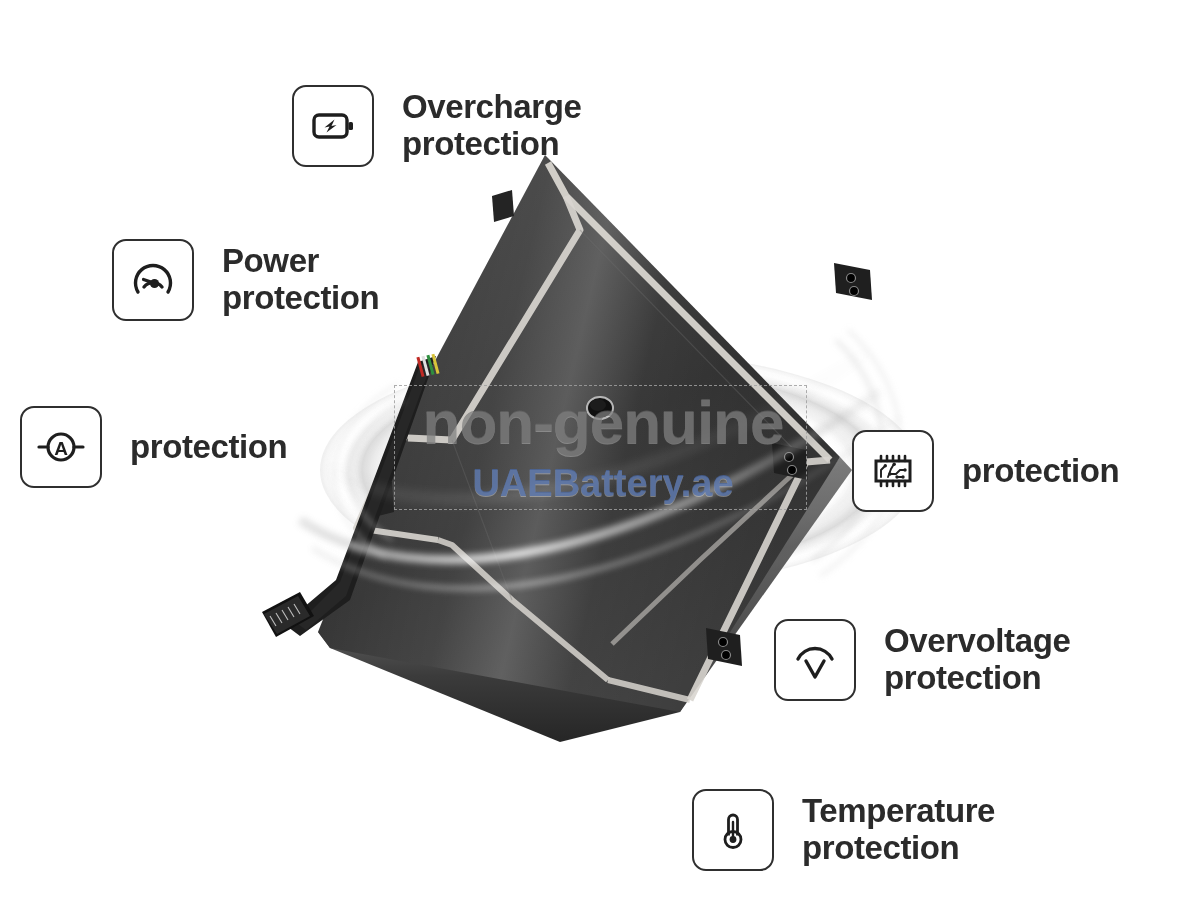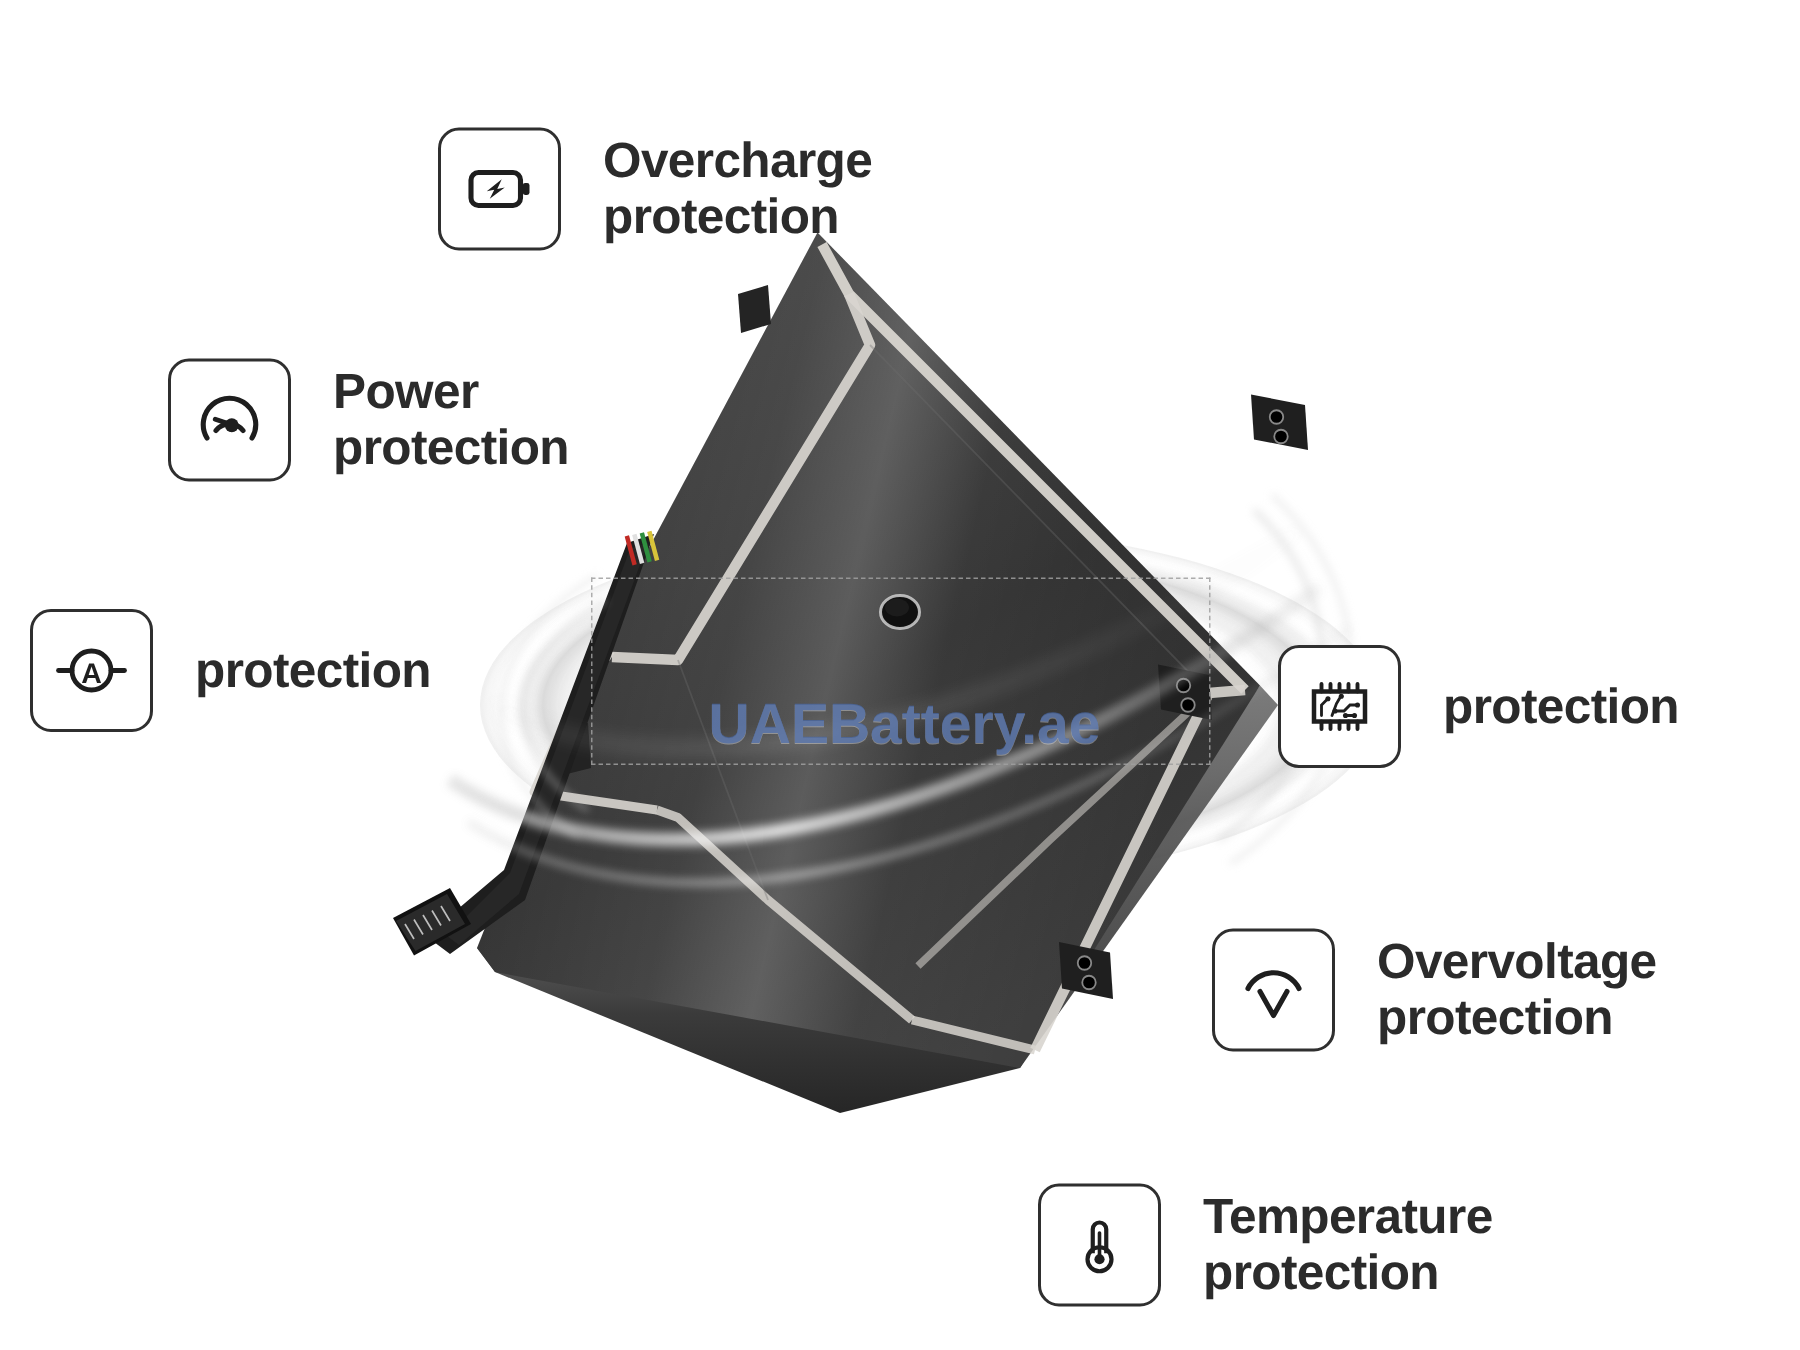--- a/index.html
+++ b/index.html
@@ -26,21 +26,21 @@
     font-size:33px;line-height:1.12;font-weight:bold;
     color:#2b2b2b;letter-spacing:-0.4px;white-space:pre-line;
   }
   .feature-label .l2{display:block;}
 
   
   #f-overcharge{left:292px;top:52px;}
   #f-power{left:112px;top:206px;}
   #f-overcurrent{left:20px;top:392px;}
   #f-shortcircuit{left:852px;top:416px;}
-  #f-overvoltage{left:774px;top:586px;margin-left:34px;}
+  #f-overvoltage{left:774px;top:586px;}
   #f-temperature{left:692px;top:756px;}
 
   
   #product{position:absolute;left:0;top:0;width:1200px;height:900px;pointer-events:none;}
 
   
   #wm-box{
     position:absolute;left:394px;top:385px;width:413px;height:125px;
     border:1px dashed rgba(160,160,160,.85);
     box-sizing:border-box;
@@ -212,20 +212,21 @@
       <path d="M836,340 C900,400 900,500 812,560" stroke="#c9c9c9" stroke-width="3" filter="url(#soft)"></path>
       <path d="M848,330 C922,398 922,508 820,576" stroke="#d6d6d6" stroke-width="2.5" filter="url(#soft)"></path>
     </g>
     <g fill="none" opacity="0.5">
       <path d="M404,400 C336,438 330,500 392,540" stroke="#cdcdcd" stroke-width="3" filter="url(#soft)"></path>
       <path d="M398,384 C318,430 312,512 386,558" stroke="#d8d8d8" stroke-width="2.5" filter="url(#soft)"></path>
     </g>
   </svg>
 
   <div id="wm-box"></div>
+  <div id="wm-nongenuine">non-genuine</div>
   <div id="wm-site">UAEBattery.ae</div>
 
   <div class="feature" id="f-overcharge">
     <div class="icon-box">
       <svg width="52" height="52" viewBox="0 0 52 52">
         <rect x="7" y="15" width="33" height="22" rx="5" ry="5" fill="none" stroke="#1e1e1e" stroke-width="3.4"></rect>
         <rect x="41.5" y="22" width="4.5" height="8" rx="1.6" fill="#1e1e1e"></rect>
         <path d="M27.5 19.5 L17.5 27.5 L22.5 26.5 L19.5 32.5 L29.5 25 L24.5 26 Z" fill="#1e1e1e"></path>
       </svg>
     </div>

